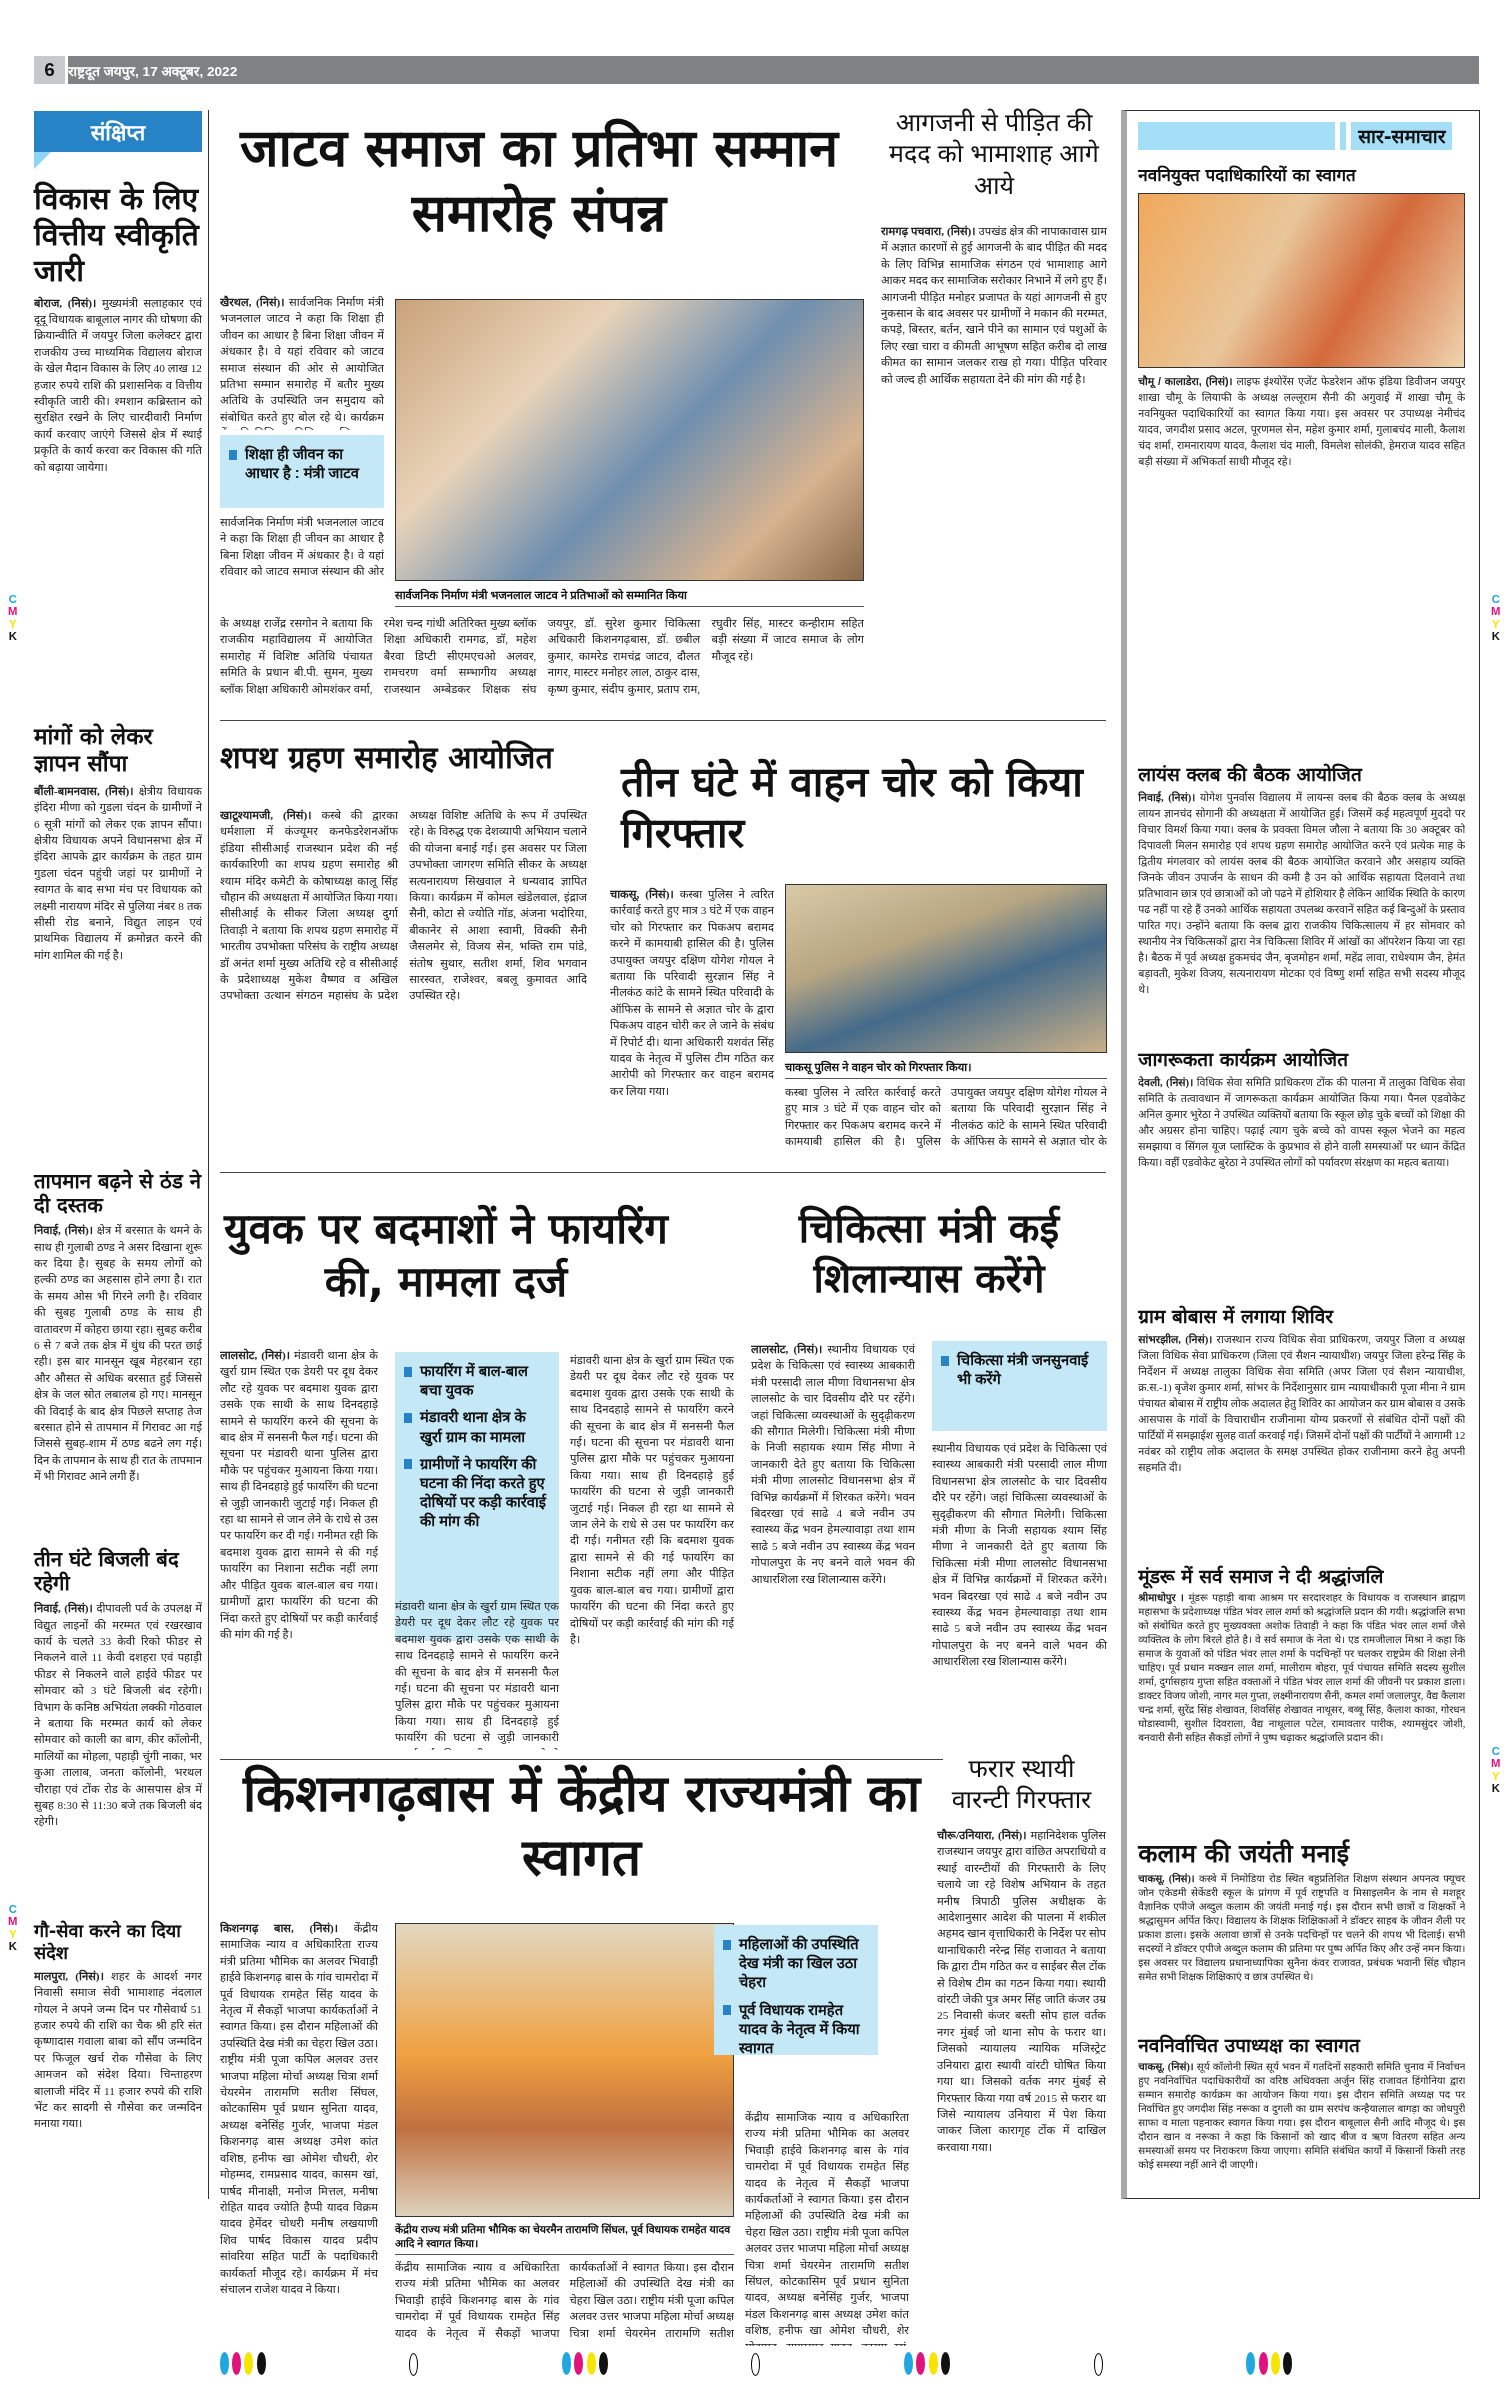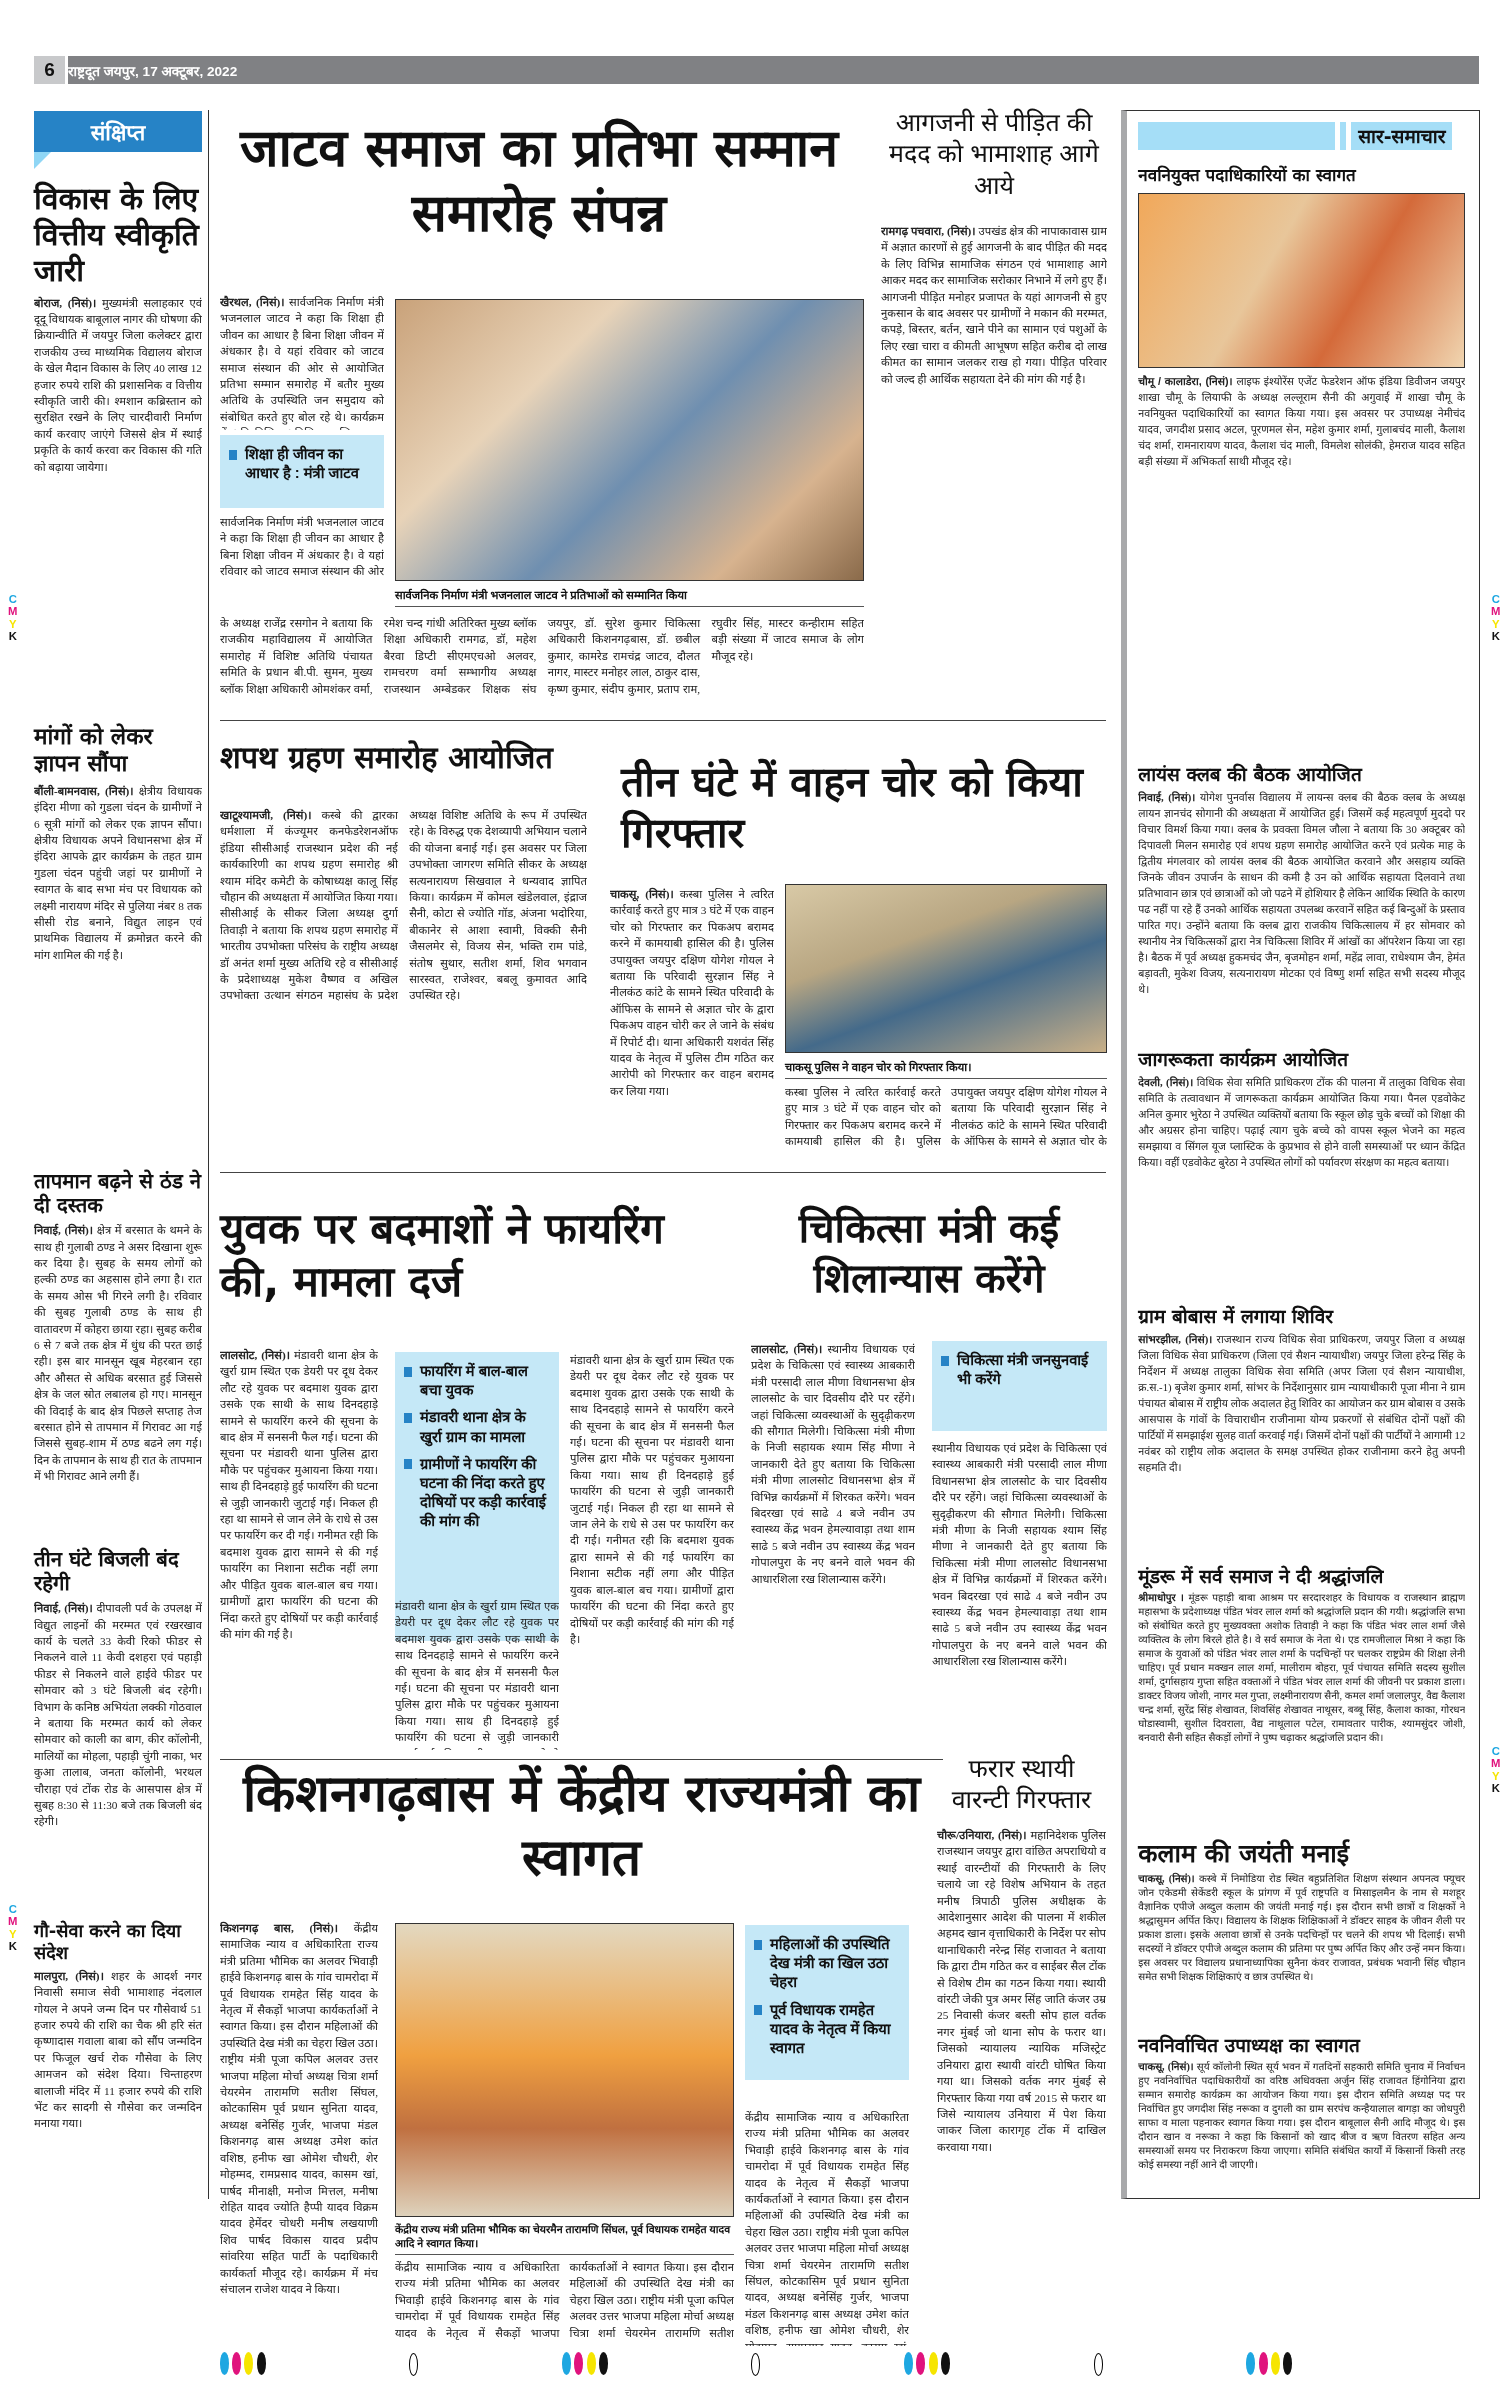--- a/index.html
+++ b/index.html
@@ -88,21 +88,21 @@
 <div class="abs h-md" style="left:220px;top:740px;width:395px;font-size:30.5px">शपथ ग्रहण समारोह आयोजित</div>
 <div class="abs body" style="left:220px;top:807px;width:367px;height:350px;column-count:2;column-gap:11.3px"><b>खाटूश्यामजी, (निसं)।</b> <span>कस्बे की द्वारका धर्मशाला में कंज्यूमर कनफेडरेशनऑफ इंडिया सीसीआई राजस्थान प्रदेश की नई कार्यकारिणी का शपथ ग्रहण समारोह श्री श्याम मंदिर कमेटी के कोषाध्यक्ष कालू सिंह चौहान की अध्यक्षता में आयोजित किया गया। सीसीआई के सीकर जिला अध्यक्ष दुर्गा तिवाड़ी ने बताया कि शपथ ग्रहण समारोह में भारतीय उपभोक्ता परिसंघ के राष्ट्रीय अध्यक्ष डॉ अनंत शर्मा मुख्य अतिथि रहे व सीसीआई के प्रदेशाध्यक्ष मुकेश वैष्णव व अखिल उपभोक्ता उत्थान संगठन महासंघ के प्रदेश अध्यक्ष विशिष्ट अतिथि के रूप में उपस्थित रहे। के विरुद्ध एक देशव्यापी अभियान चलाने की योजना बनाई गई। इस अवसर पर जिला उपभोक्ता जागरण समिति सीकर के अध्यक्ष सत्यनारायण सिखवाल ने धन्यवाद ज्ञापित किया। कार्यक्रम में कोमल खंडेलवाल, इंद्राज सैनी, कोटा से ज्योति गॉड, अंजना भदोरिया, बीकानेर से आशा स्वामी, विक्की सैनी जैसलमेर से, विजय सेन, भक्ति राम पांडे, संतोष सुथार, सतीश शर्मा, शिव भगवान सारस्वत, राजेश्वर, बबलू कुमावत आदि उपस्थित रहे।</span></div>
 
 <div class="abs h-xl" style="left:621px;top:757px;width:486px;font-size:41px;text-align:left">तीन घंटे में वाहन चोर को किया गिरफ्तार</div>
 <div class="abs body" style="left:610px;top:886px;width:164px;height:271px"><b>चाकसू, (निसं)।</b> <span>कस्बा पुलिस ने त्वरित कार्रवाई करते हुए मात्र 3 घंटे में एक वाहन चोर को गिरफ्तार कर पिकअप बरामद करने में कामयाबी हासिल की है। पुलिस उपायुक्त जयपुर दक्षिण योगेश गोयल ने बताया कि परिवादी सुरज्ञान सिंह ने नीलकंठ कांटे के सामने स्थित परिवादी के ऑफिस के सामने से अज्ञात चोर के द्वारा पिकअप वाहन चोरी कर ले जाने के संबंध में रिपोर्ट दी। थाना अधिकारी यशवंत सिंह यादव के नेतृत्व में पुलिस टीम गठित कर आरोपी को गिरफ्तार कर वाहन बरामद कर लिया गया।</span></div>
 <div class="abs photo2" style="left:785px;top:884px;width:322px;height:169px"></div>
 <div class="abs caption" style="left:785px;top:1056px;width:322px">चाकसू पुलिस ने वाहन चोर को गिरफ्तार किया।</div>
 <div class="abs body" style="left:785px;top:1084px;width:322px;height:73px;column-count:2;column-gap:10.2px"><span>कस्बा पुलिस ने त्वरित कार्रवाई करते हुए मात्र 3 घंटे में एक वाहन चोर को गिरफ्तार कर पिकअप बरामद करने में कामयाबी हासिल की है। पुलिस उपायुक्त जयपुर दक्षिण योगेश गोयल ने बताया कि परिवादी सुरज्ञान सिंह ने नीलकंठ कांटे के सामने स्थित परिवादी के ऑफिस के सामने से अज्ञात चोर के द्वारा पिकअप वाहन चोरी कर ले जाने के संबंध में रिपोर्ट दी। थाना अधिकारी यशवंत सिंह यादव के नेतृत्व में पुलिस टीम गठित कर आरोपी को गिरफ्तार कर वाहन बरामद कर लिया गया।</span></div>
 
 <div class="abs hrule" style="left:220px;top:1172px;width:886px;height:1.1px"></div>
-<div class="abs h-xl" style="left:220px;top:1203px;width:452px;font-size:42px;">युवक पर बदमाशों ने फायरिंग की, मामला दर्ज</div>
+<div class="abs h-xl" style="left:220px;top:1203px;width:452px;font-size:42px;text-align:center">युवक पर बदमाशों ने फायरिंग की, मामला दर्ज</div>
 <div class="abs body" style="left:220px;top:1347px;width:158px;height:407px"><b>लालसोट, (निसं)।</b> <span>मंडावरी थाना क्षेत्र के खुर्रा ग्राम स्थित एक डेयरी पर दूध देकर लौट रहे युवक पर बदमाश युवक द्वारा उसके एक साथी के साथ दिनदहाड़े सामने से फायरिंग करने की सूचना के बाद क्षेत्र में सनसनी फैल गई। घटना की सूचना पर मंडावरी थाना पुलिस द्वारा मौके पर पहुंचकर मुआयना किया गया। साथ ही दिनदहाड़े हुई फायरिंग की घटना से जुड़ी जानकारी जुटाई गई। निकल ही रहा था सामने से जान लेने के राधे से उस पर फायरिंग कर दी गई। गनीमत रही कि बदमाश युवक द्वारा सामने से की गई फायरिंग का निशाना सटीक नहीं लगा और पीड़ित युवक बाल-बाल बच गया। ग्रामीणों द्वारा फायरिंग की घटना की निंदा करते हुए दोषियों पर कड़ी कार्रवाई की मांग की गई है।</span></div>
 <div class="abs pullbox" style="left:395px;top:1352px;width:164px;height:289px">
   <div class="pi">
       <span class="sq"></span>
       <span>फायरिंग में बाल-बाल बचा युवक</span>
     </div>
   <div class="pi">
       <span class="sq"></span>
       <span>मंडावरी थाना क्षेत्र के खुर्रा ग्राम का मामला</span>
     </div>
@@ -122,21 +122,21 @@
       <span>चिकित्सा मंत्री जनसुनवाई भी करेंगे</span>
     </div>
 </div>
 <div class="abs body" style="left:932px;top:1440px;width:175px;height:308px"><span>स्थानीय विधायक एवं प्रदेश के चिकित्सा एवं स्वास्थ्य आबकारी मंत्री परसादी लाल मीणा विधानसभा क्षेत्र लालसोट के चार दिवसीय दौरे पर रहेंगे। जहां चिकित्सा व्यवस्थाओं के सुदृढ़ीकरण की सौगात मिलेगी। चिकित्सा मंत्री मीणा के निजी सहायक श्याम सिंह मीणा ने जानकारी देते हुए बताया कि चिकित्सा मंत्री मीणा लालसोट विधानसभा क्षेत्र में विभिन्न कार्यक्रमों में शिरकत करेंगे। भवन बिदरखा एवं साढे 4 बजे नवीन उप स्वास्थ्य केंद्र भवन हेमल्यावाड़ा तथा शाम साढे 5 बजे नवीन उप स्वास्थ्य केंद्र भवन गोपालपुरा के नए बनने वाले भवन की आधारशिला रख शिलान्यास करेंगे।</span></div>
 
 <div class="abs hrule" style="left:220px;top:1759px;width:723px;height:1.1px"></div>
 <div class="abs h-xl" style="left:220px;top:1762px;width:723px;font-size:51px;text-align:center">किशनगढ़बास में केंद्रीय राज्यमंत्री का स्वागत</div>
 <div class="abs body" style="left:220px;top:1920px;width:158px;height:429px"><b>किशनगढ़ बास, (निसं)।</b> <span>केंद्रीय सामाजिक न्याय व अधिकारिता राज्य मंत्री प्रतिमा भौमिक का अलवर भिवाड़ी हाईवे किशनगढ़ बास के गांव चामरोदा में पूर्व विधायक रामहेत सिंह यादव के नेतृत्व में सैकड़ों भाजपा कार्यकर्ताओं ने स्वागत किया। इस दौरान महिलाओं की उपस्थिति देख मंत्री का चेहरा खिल उठा। राष्ट्रीय मंत्री पूजा कपिल अलवर उत्तर भाजपा महिला मोर्चा अध्यक्ष चित्रा शर्मा चेयरमेन तारामणि सतीश सिंघल, कोटकासिम पूर्व प्रधान सुनिता यादव, अध्यक्ष बनेसिंह गुर्जर, भाजपा मंडल किशनगढ़ बास अध्यक्ष उमेश कांत वशिष्ठ, हनीफ खा ओमेश चौधरी, शेर मोहम्मद, रामप्रसाद यादव, कासम खां, पार्षद मीनाक्षी, मनोज मित्तल, मनीषा रोहित यादव ज्योति हैप्पी यादव विक्रम यादव हेमेंदर चोधरी मनीष लखयाणी शिव पार्षद विकास यादव प्रदीप सांवरिया सहित पार्टी के पदाधिकारी कार्यकर्ता मौजूद रहे। कार्यक्रम में मंच संचालन राजेश यादव ने किया।</span></div>
 <div class="abs photo4" style="left:395px;top:1923px;width:339px;height:294px"></div>
 <div class="abs caption" style="left:395px;top:2219px;width:339px;font-size:10.7px">केंद्रीय राज्य मंत्री प्रतिमा भौमिक का चेयरमैन तारामणि सिंघल, पूर्व विधायक रामहेत यादव आदि ने स्वागत किया।</div>
-<div class="abs pullbox" style="left:745px;top:1925px;width:164px;height:155px">
+<div class="abs pullbox" style="left:714px;top:1925px;width:164px;height:130px">
   <div class="pi">
       <span class="sq"></span>
       <span>महिलाओं की उपस्थिति देख मंत्री का खिल उठा चेहरा</span>
     </div>
   <div class="pi">
       <span class="sq"></span>
       <span>पूर्व विधायक रामहेत यादव के नेतृत्व में किया स्वागत</span>
     </div>
 </div>
 <div class="abs body" style="left:745px;top:2109px;width:164px;height:237px"><span>केंद्रीय सामाजिक न्याय व अधिकारिता राज्य मंत्री प्रतिमा भौमिक का अलवर भिवाड़ी हाईवे किशनगढ़ बास के गांव चामरोदा में पूर्व विधायक रामहेत सिंह यादव के नेतृत्व में सैकड़ों भाजपा कार्यकर्ताओं ने स्वागत किया। इस दौरान महिलाओं की उपस्थिति देख मंत्री का चेहरा खिल उठा। राष्ट्रीय मंत्री पूजा कपिल अलवर उत्तर भाजपा महिला मोर्चा अध्यक्ष चित्रा शर्मा चेयरमेन तारामणि सतीश सिंघल, कोटकासिम पूर्व प्रधान सुनिता यादव, अध्यक्ष बनेसिंह गुर्जर, भाजपा मंडल किशनगढ़ बास अध्यक्ष उमेश कांत वशिष्ठ, हनीफ खा ओमेश चौधरी, शेर मोहम्मद, रामप्रसाद यादव, कासम खां, पार्षद मीनाक्षी, मनोज मित्तल, मनीषा रोहित यादव ज्योति हैप्पी यादव विक्रम यादव हेमेंदर चोधरी मनीष लखयाणी शिव पार्षद विकास यादव प्रदीप सांवरिया सहित पार्टी के पदाधिकारी कार्यकर्ता मौजूद रहे। कार्यक्रम में मंच संचालन राजेश यादव ने किया।</span></div>

